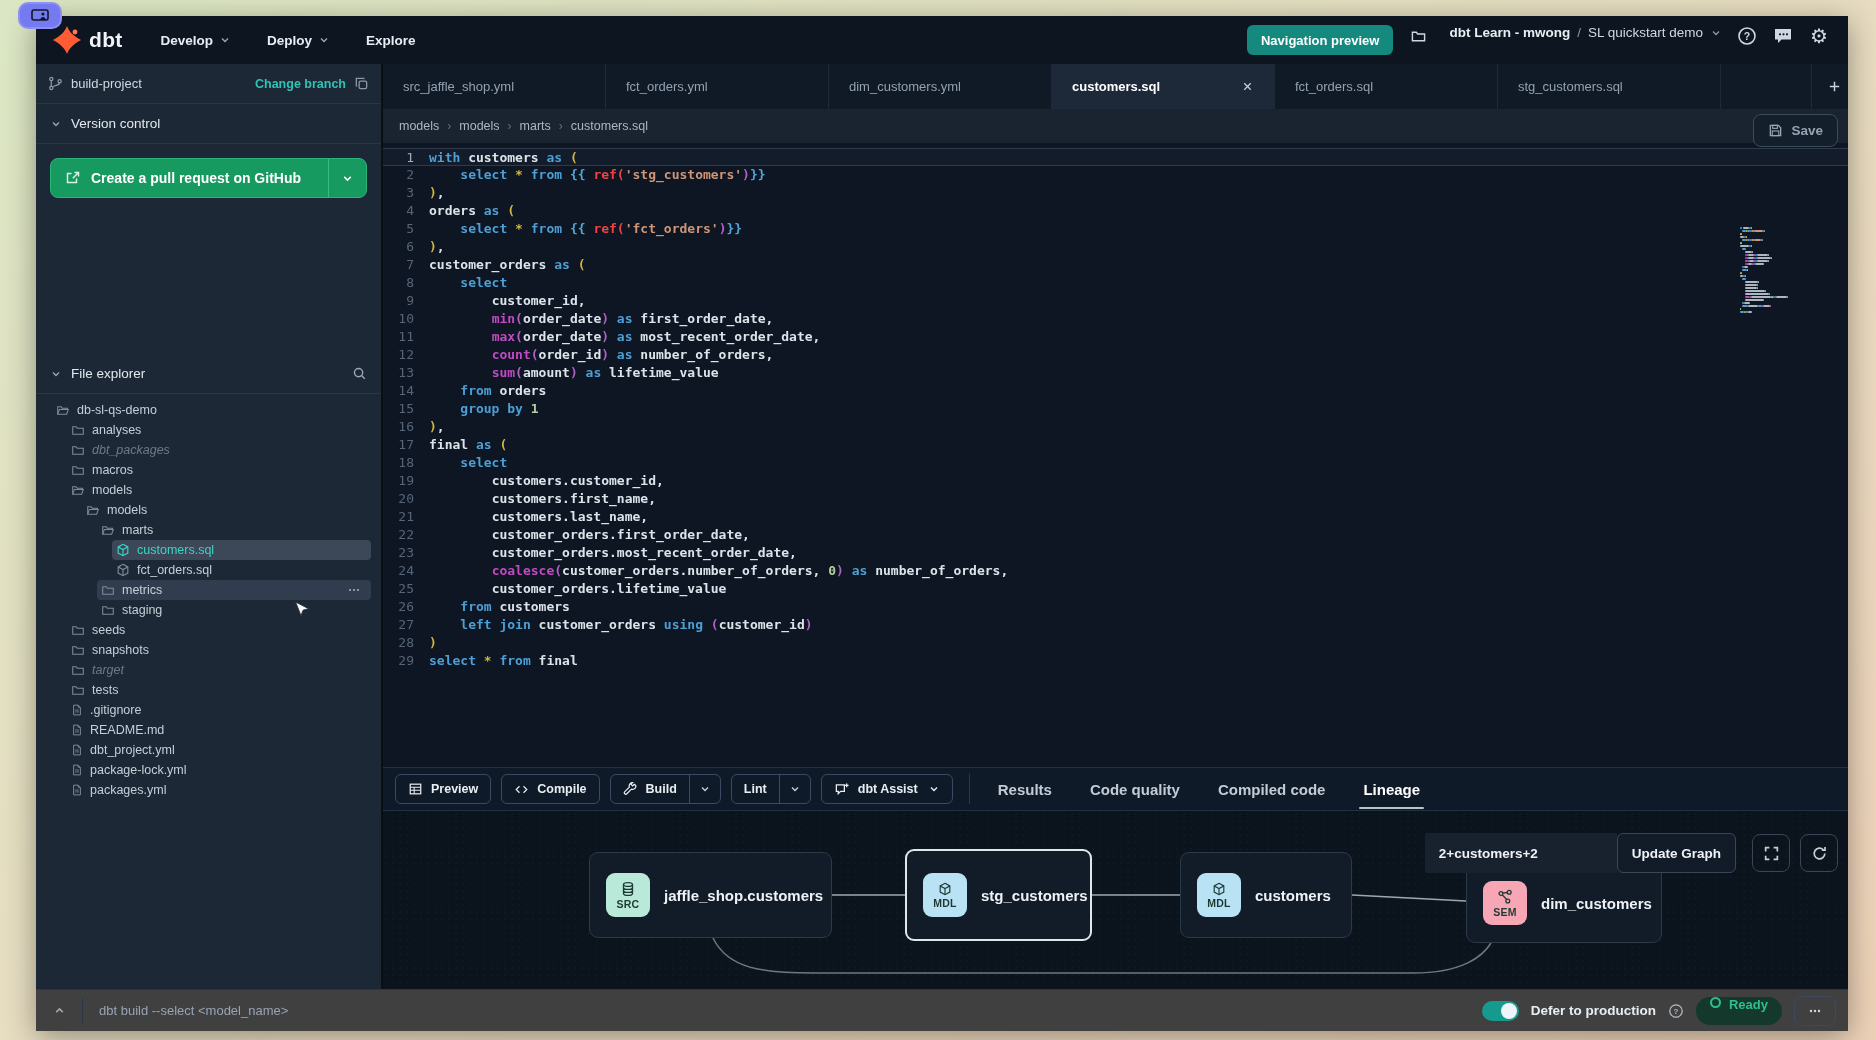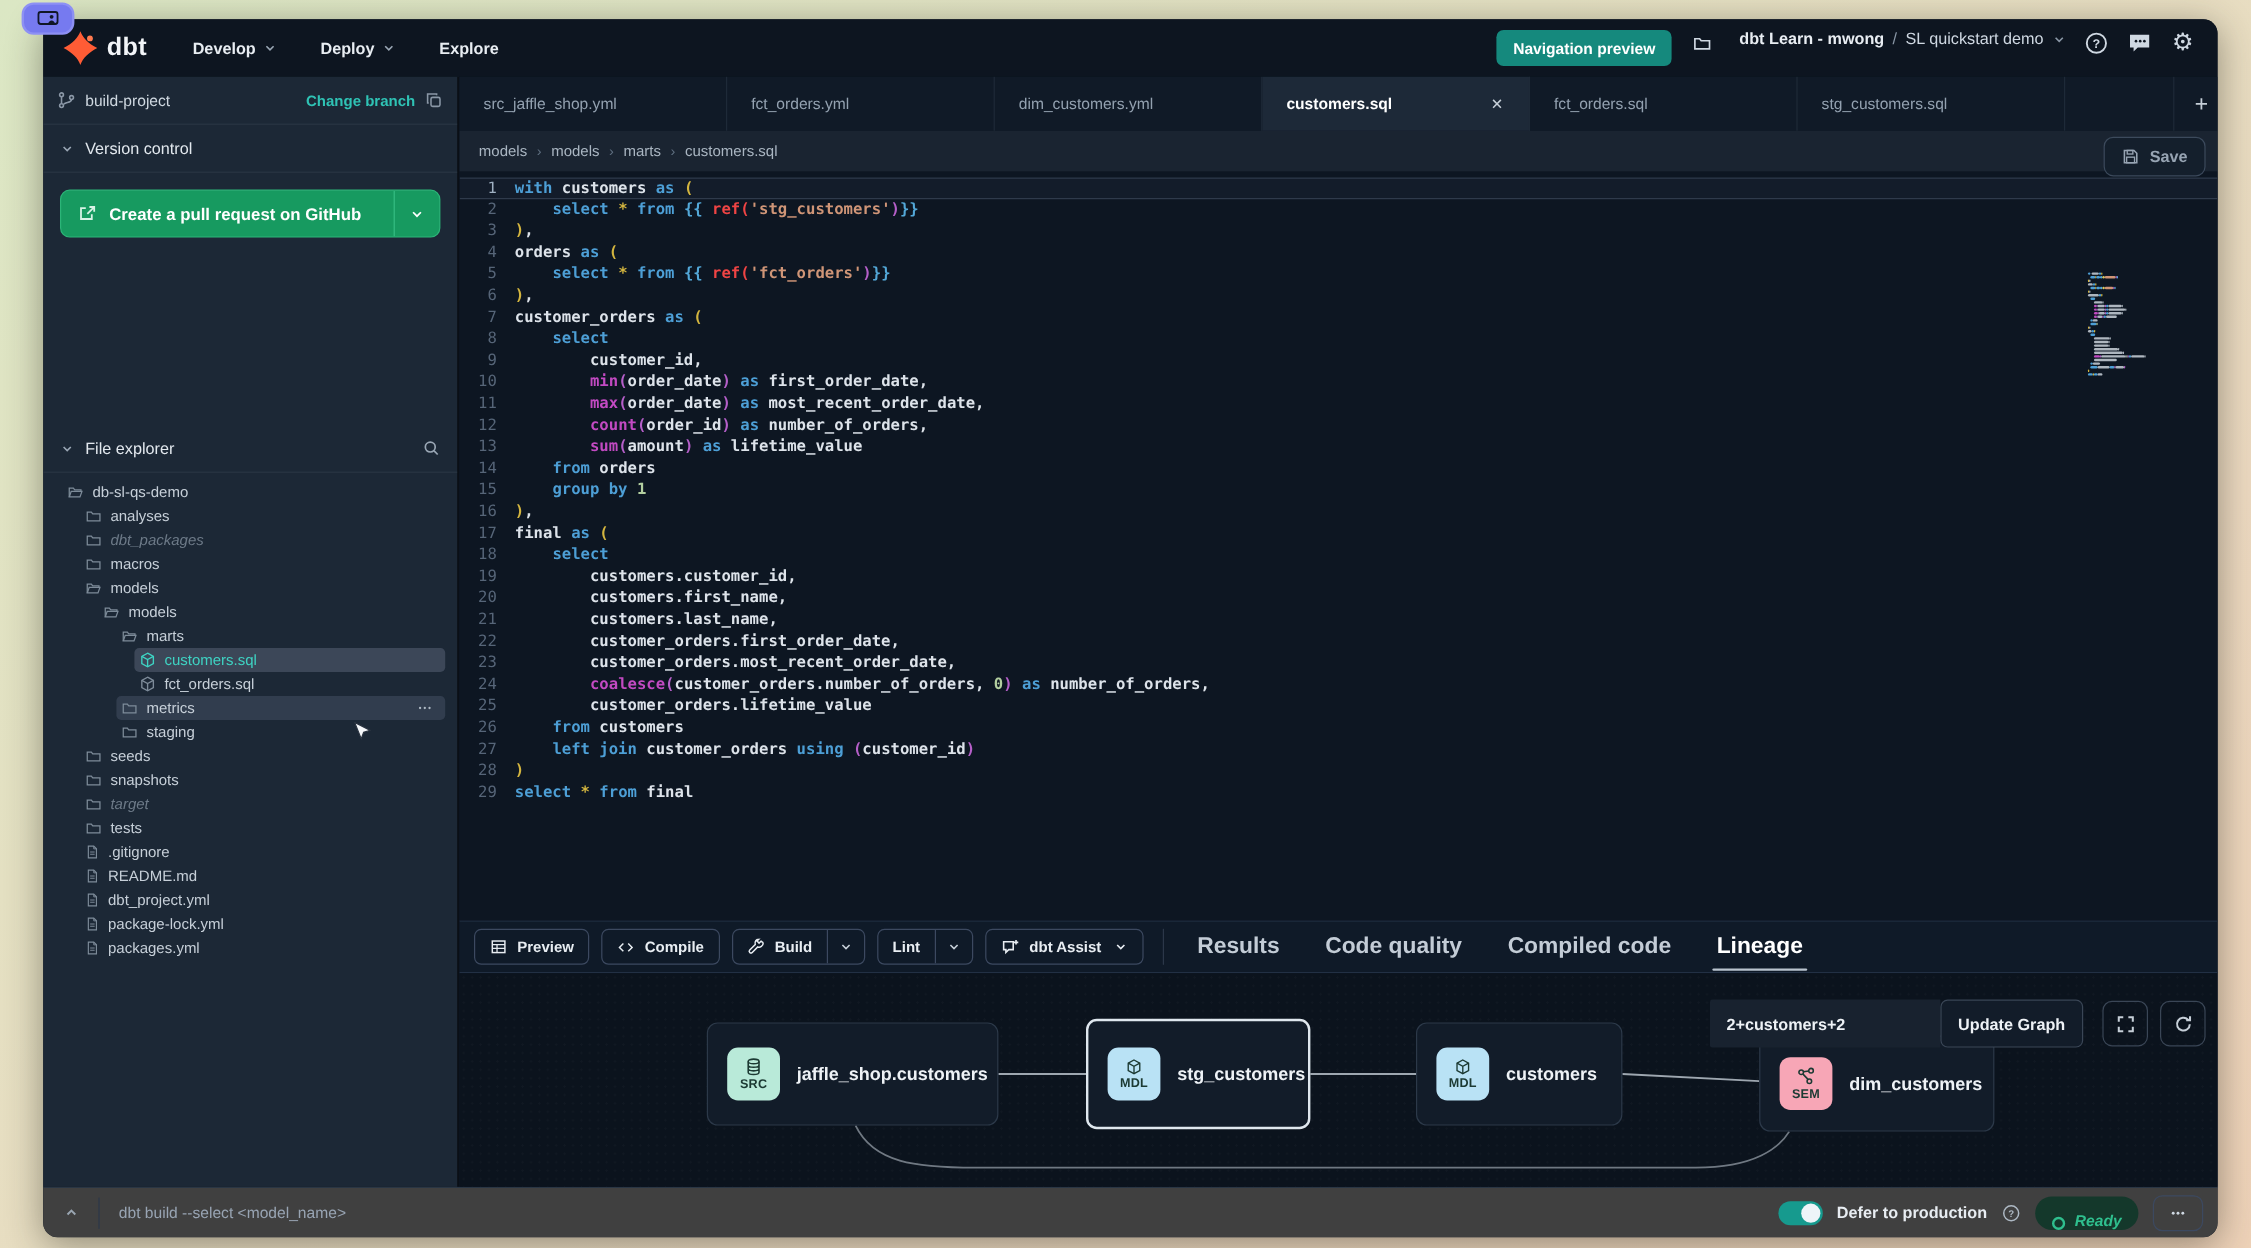--- a/index.html
+++ b/index.html
@@ -5,21 +5,21 @@
   * { margin:0; padding:0; box-sizing:border-box; }
   html,body { width:1876px; height:1040px; }
   body {
     position:relative; overflow:hidden;
     font-family:"Liberation Sans", sans-serif;
     background:linear-gradient(150deg,#dbe7c4 0%,#e4e0c2 35%,#ecd9c0 70%,#eed2b8 100%);
   }
   
   .frame {
     position:absolute; left:36px; top:16px; right:28px; bottom:9px;
-    background:#0d1520; border-radius:12px; overflow:hidden;
+    background:#0d1520; border-radius:1px; overflow:hidden;
     display:flex; flex-direction:column;
     box-shadow:0 6px 30px rgba(40,40,30,.45);
   }
   .presenter-badge {
     position:absolute; left:18px; top:2px; width:44px; height:27px; z-index:50;
     background:#767af0; border:2px solid #8d90f4; border-radius:10px;
     display:flex; align-items:center; justify-content:center; color:#101728;
   }
   
   .header { height:48px; display:flex; align-items:center; padding:0 18px 0 16px; background:#0d1520; flex:none; }
@@ -96,21 +96,21 @@
   .mm-row span { height:2px; display:block; border-radius:1px; }
   
   .panel-bar { height:44px; flex:none; background:#0f1a28; border-top:1px solid #223044; border-bottom:1px solid #223044;
     display:flex; align-items:center; padding:0 12px; }
   .pbtn { height:30px; display:flex; align-items:center; border:1px solid #3c4960; border-radius:6px;
     color:#e8edf2; font-size:12.5px; font-weight:bold; margin-right:10px; overflow:hidden; }
   .pbtn .pbtn-main { display:flex; align-items:center; gap:8px; padding:0 12px; height:100%; }
   .pbtn .pbtn-caret { height:100%; display:flex; align-items:center; padding:0 9px; border-left:1px solid #3c4960; color:#c6cfd8; }
   .panel-divider { width:1px; height:30px; background:#2b3749; margin:0 16px 0 6px; }
   .ptabs { display:flex; align-items:center; gap:38px; height:100%; margin-left:12px; }
-  .ptab { color:#c3ccd6; font-size:19px; font-weight:bold; height:100%; display:flex; align-items:center; position:relative; }
+  .ptab { color:#c3ccd6; font-size:15px; font-weight:bold; height:100%; display:flex; align-items:center; position:relative; }
   .ptab.active { color:#fff; }
   .ptab.active::after { content:""; position:absolute; left:-4px; right:-4px; bottom:1px; height:2px; background:#b9c3ce; border-radius:1px; }
   
   .lineage { height:178px; flex:none; position:relative; background:#0b131d;
     background-image:radial-gradient(rgba(255,255,255,.025) 1px, transparent 1px); background-size:7px 7px; }
   .edges { position:absolute; inset:0; }
   .lnode { position:absolute; background:#121c29; border:1.5px solid #2c3949; border-radius:9px;
     display:flex; align-items:center; gap:14px; padding:0 16px; }
   .lnode.selected { border:2px solid #dfe7ee; }
   .lbadge { width:44px; height:44px; border-radius:9px; display:flex; flex-direction:column; align-items:center; justify-content:center; gap:1px; color:#1c3a33; flex:none; }
@@ -126,21 +126,21 @@
   
   .statusbar { height:42px; flex:none; background:#404040; border-top:1px solid #2a3644; display:flex; align-items:center; }
   .collapse-btn { width:46px; height:100%; display:flex; align-items:center; justify-content:center; color:#9aa6b2; }
   .status-divider { width:1px; height:26px; background:#2b3749; }
   .cmd-text { color:#98a4b3; font-size:13px; margin-left:16px; flex:1; }
   .status-right { display:flex; align-items:center; gap:12px; padding-right:12px; }
   .toggle { width:37px; height:20px; border-radius:10px; background:#169a8e; position:relative; }
   .toggle .knob { position:absolute; right:2px; top:2px; width:16px; height:16px; border-radius:50%; background:#eef4f8; }
   .defer-label { color:#e8edf2; font-size:13.5px; font-weight:bold; }
   .qicon { color:#aeb9c4; display:flex; }
-  .ready-pill { height:28px; border-radius:14px; background:#14382b; display:flex; align-items:flex-end; gap:8px; padding:0 14px;font-style:italic; }
+  .ready-pill { height:28px; border-radius:14px; background:#14382b; display:flex; align-items:flex-start; gap:8px; padding:0 14px; }
   .ready-dot { width:11px; height:11px; border:2px solid #2fbf8e; border-radius:50%; }
   .ready-label { color:#2fbf8e; font-size:13px; font-weight:bold; }
   .dots-btn { width:42px; height:30px; border:1px solid #3c4960; border-radius:8px; display:flex; align-items:center; justify-content:center; color:#cfd8e2; }
   .icon { display:inline-flex; align-items:center; justify-content:center; }
   svg { display:block; }
 </style>
 </head>
 <body>
 
 <div class="presenter-badge">

